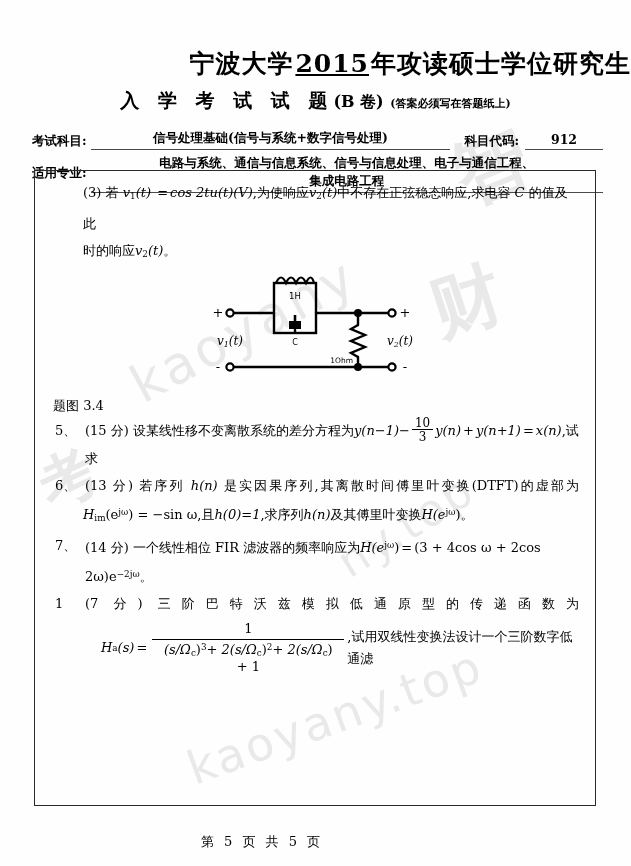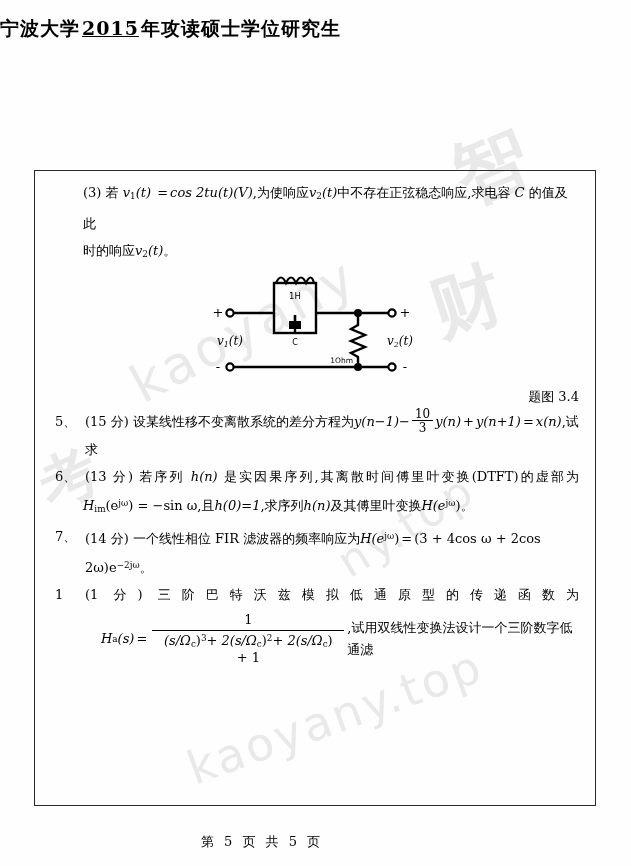--- a/index.html
+++ b/index.html
@@ -46,25 +46,26 @@
   .wm-e { top: 440px; left: 40px; font-size: 58px; transform: rotate(-25deg); font-weight: 700; }
   .wm-f { top: 690px; left: 180px; font-size: 46px; transform: rotate(-20deg); letter-spacing: 3px; }
 
   
   .header {
     position: relative;
     z-index: 3;
     padding-top: 14px;
   }
   .title-line-1 {
-    text-align: left;
-    font-size: 19px;
+    text-align: right;
+    font-size: 25px;
     font-weight: 700;
     letter-spacing: 1px;
     line-height: 28px;
+    margin-top: 36px;
   }
   .title-line-1 .yr {
     text-decoration: underline;
     padding: 0 2px;
   }
   .title-line-2 {
     text-align: center;
     font-size: 19px;
     font-weight: 700;
     line-height: 32px;
@@ -186,24 +187,24 @@
     margin: 4px 0 2px;
   }
 
   
   .figure {
     text-align: center;
     margin: 6px 0 2px;
   }
   .figure svg { display: block; margin: 0 auto; }
   .fig-cap {
-    text-align: right;
+    text-align: left;
     font-size: 13px;
     line-height: 22px;
-    margin-top: 3px;
+    margin-top: 12px;
   }
 
   
   .footer {
     position: absolute;
     top: 833px;
     left: 0;
     width: 554px;
     text-align: center;
     padding-right: 30px;
@@ -226,21 +227,40 @@
     <span class="wm wm-e">考</span>
     <span class="wm wm-f">kaoyany.top</span>
   </div>
 
   <div class="header">
 
     <div class="title-line-1">
       <span>宁波大学</span><span class="yr">2015</span><span>年攻读硕士学位研究生</span>
     </div>
 
-
+    <div class="title-line-2">
+      <span class="spaced">入 学 考 试 试 题</span><span class="vol">(B 卷)</span>
+      <span class="note">(答案必须写在答题纸上)</span>
+    </div>
+
+    <div class="meta">
+      <div class="meta-row-1">
+        <span class="meta-label">考试科目:</span>
+        <span class="meta-val-underline subject-val">信号处理基础(信号与系统+数字信号处理)</span>
+        <span class="code-label">科目代码:</span>
+        <span class="meta-val-underline code-val">912</span>
+      </div>
+      <div class="meta-row-2">
+        <span class="meta-label">适用专业:</span>
+        <span class="major-val">
+          <span>电路与系统、通信与信息系统、信号与信息处理、电子与通信工程、</span><br>
+          <span>集成电路工程</span>
+        </span>
+      </div>
+    </div>
   </div>
 
   <div class="content-box">
     <div class="content-inner">
 
       <div class="indent-1">
         <div>
           <span>(3)</span>
           <span>若</span>
           <span class="it">v</span><sub>1</sub><span class="it">(t)</span>
@@ -337,21 +357,21 @@
         <span class="q-num">7、</span>
         <span class="q-body">
           <span>(14 分)</span>
           <span>一个线性相位 FIR 滤波器的频率响应为</span><span class="it">H(e</span><sup>jω</sup><span>)</span><span class="op">=</span><span>(3 + 4cos ω + 2cos 2ω)e</span><sup>−2jω</sup><span>。</span>
         </span>
       </div>
 
       <div class="q">
         <span class="q-num">1</span>
         <span class="q-body spread">
-          <span>(1 分)</span>
+          <span>(7 分)</span>
           <span>三阶巴特沃兹模拟低通原型的传递函数为</span>
         </span>
       </div>
 
       <div class="formula-center">
         <span class="it">H</span>
           <sub>a</sub>
           <span class="it">(s)</span>
           <span class="op">=</span>
         <span class="frac-big">

